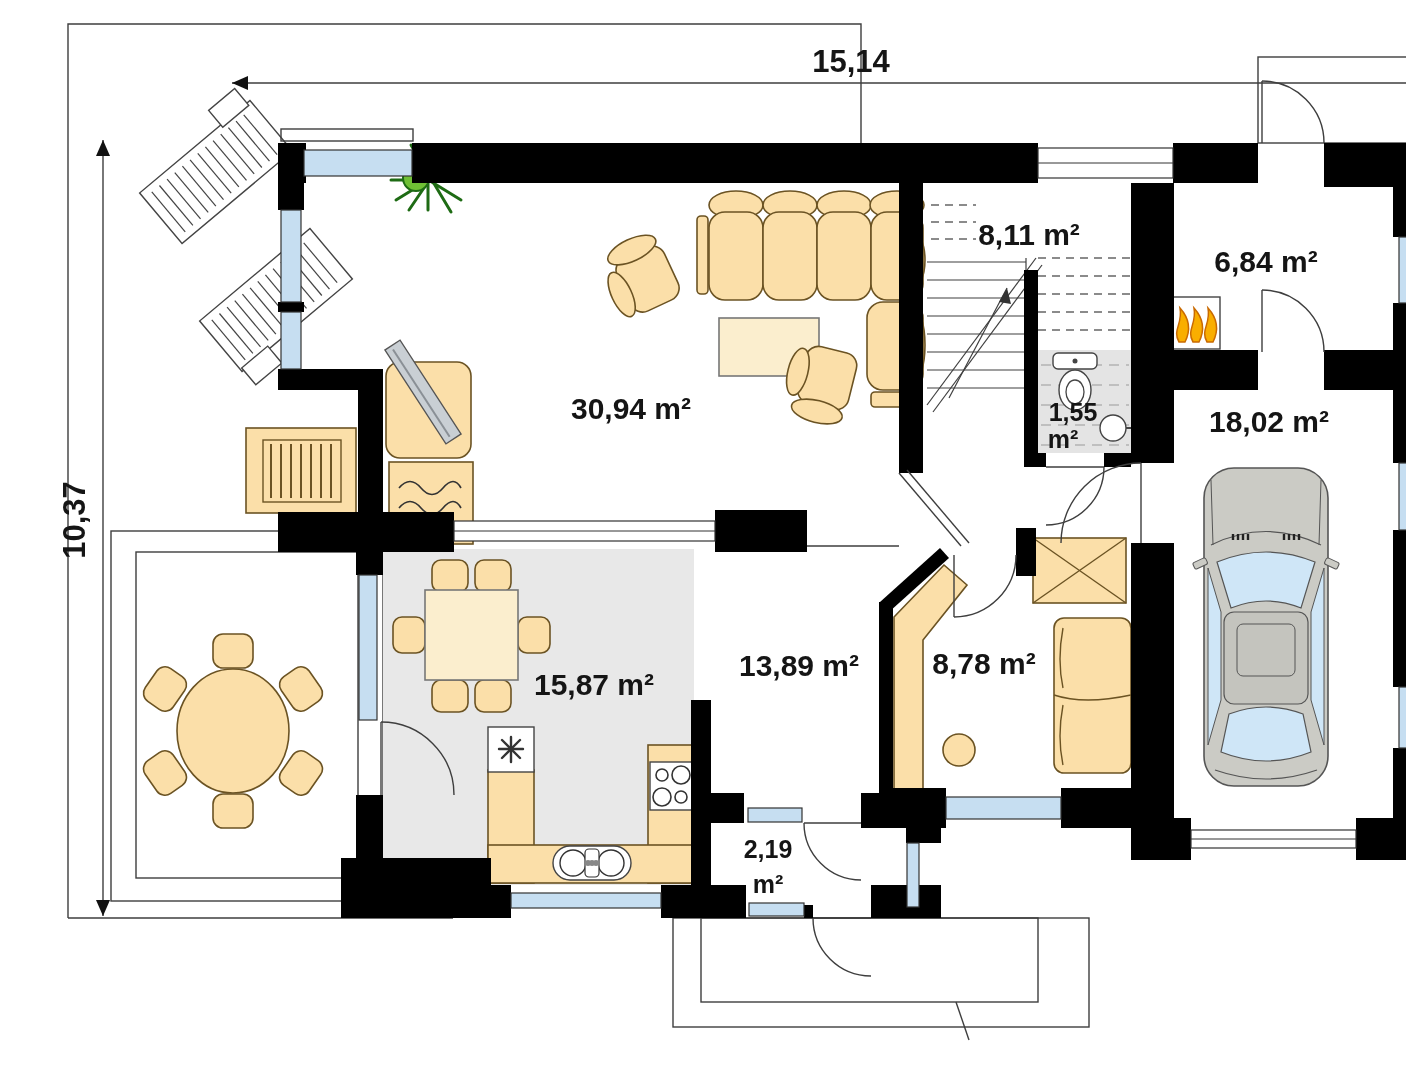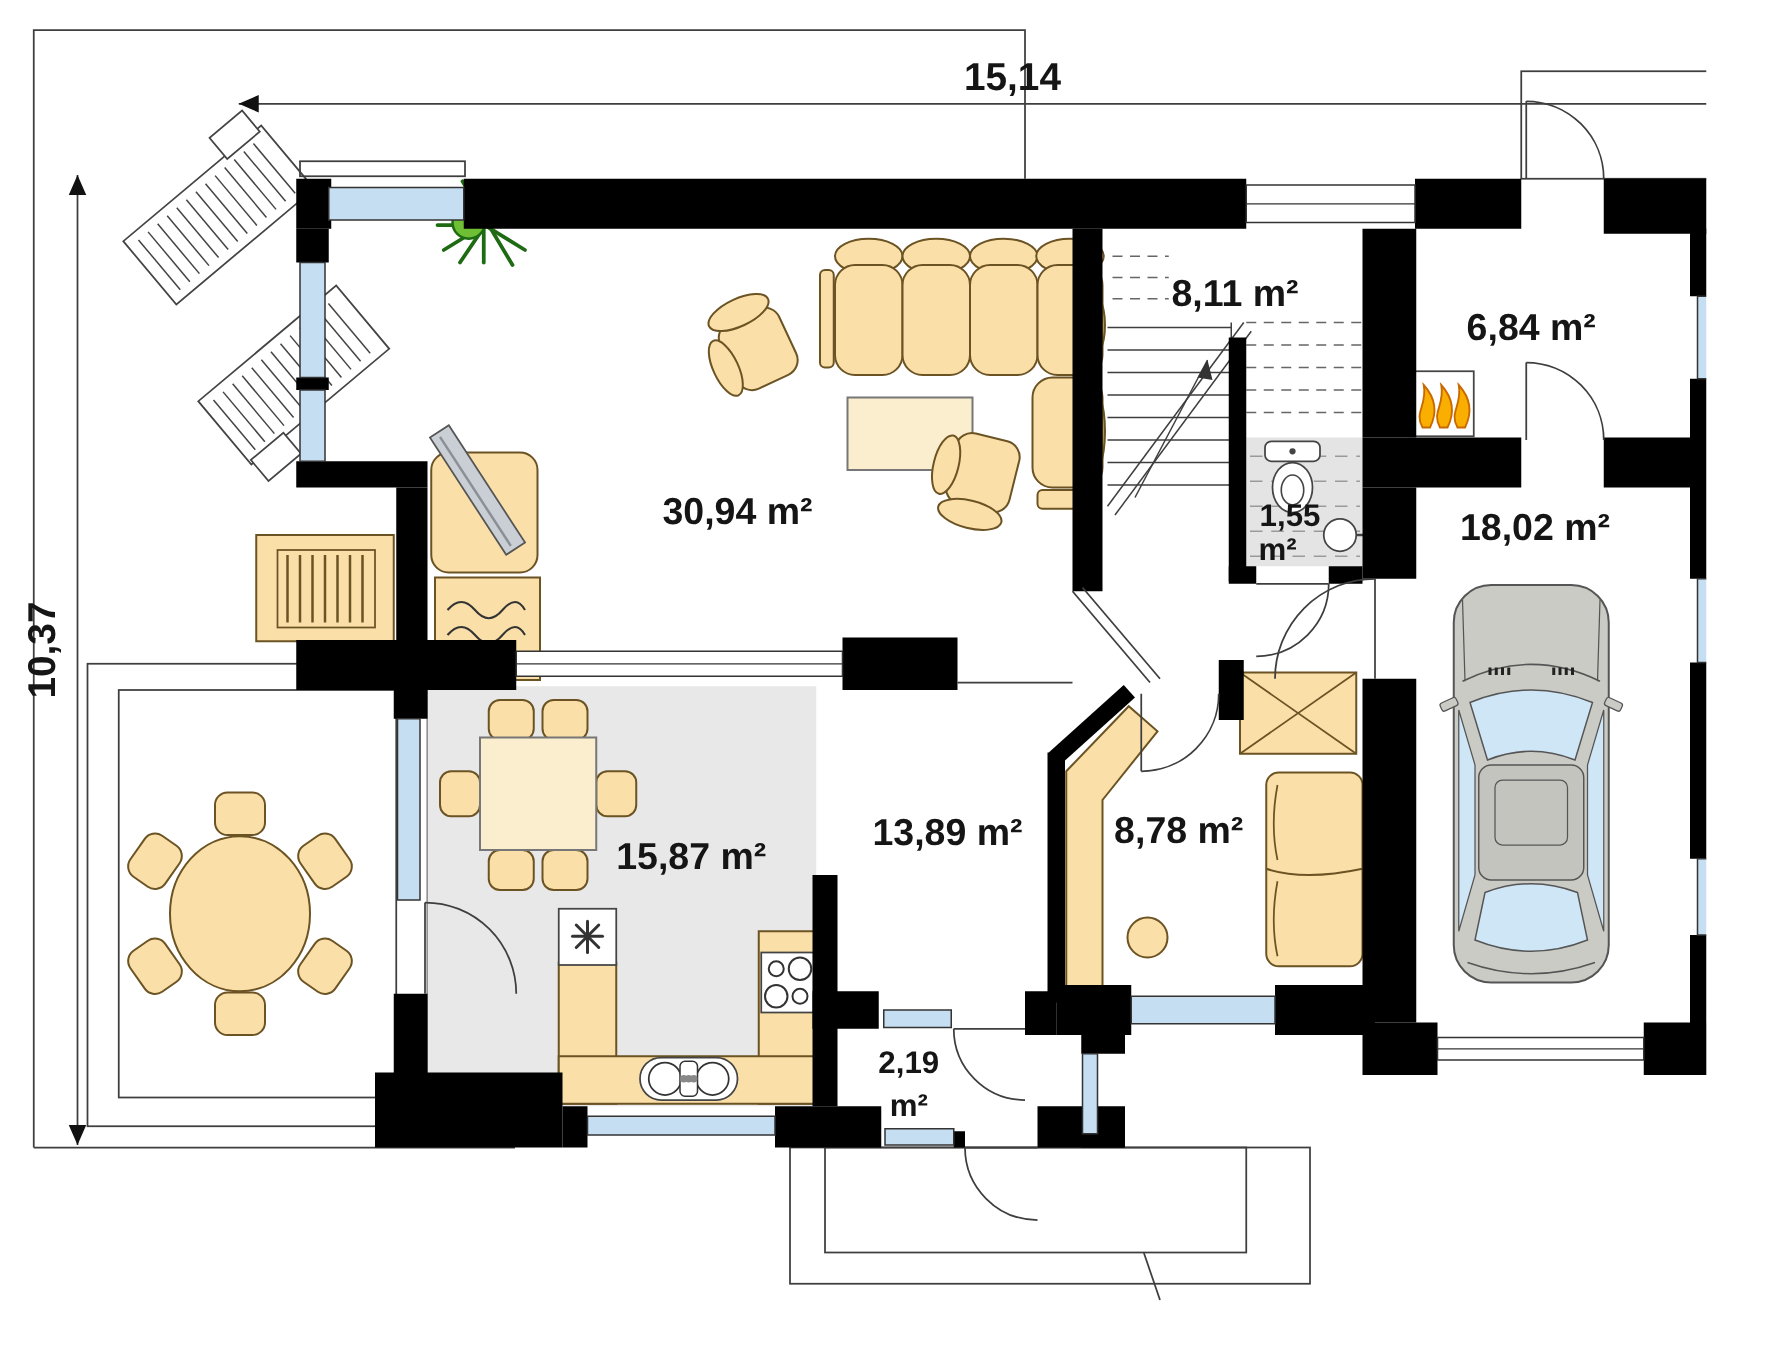--- a/index.html
+++ b/index.html
@@ -1,16 +1,16 @@
 <!DOCTYPE html>
 <html><head>
 <meta charset="utf-8">
 <style>
   html,body{margin:0;padding:0;background:#ffffff;}
-  .stage{position:relative;width:1365px;height:1080px;background:#fff;overflow:hidden;}
+  .stage{position:relative;width:1365px;height:1080px;background:#fff;overflow:hidden;margin-left:41px;}
   svg{position:absolute;left:0;top:0;}
   svg text{font-family:"Liberation Sans","DejaVu Sans",sans-serif;font-weight:bold;fill:#151515;}
   .area-label{font-size:30px;}
   .area-label-small{font-size:25px;}
   .dim-label{font-size:31px;}
   .thin{stroke:#3e3e3e;stroke-width:1.4;fill:none;}
   .wall{fill:#000;}
   .win{fill:#C6DEF1;stroke:#333;stroke-width:1.2;}
   .winwhite{fill:#fff;stroke:#333;stroke-width:1.2;}
   .furn{fill:#FBDFA9;stroke:#6b5323;stroke-width:1.6;}

